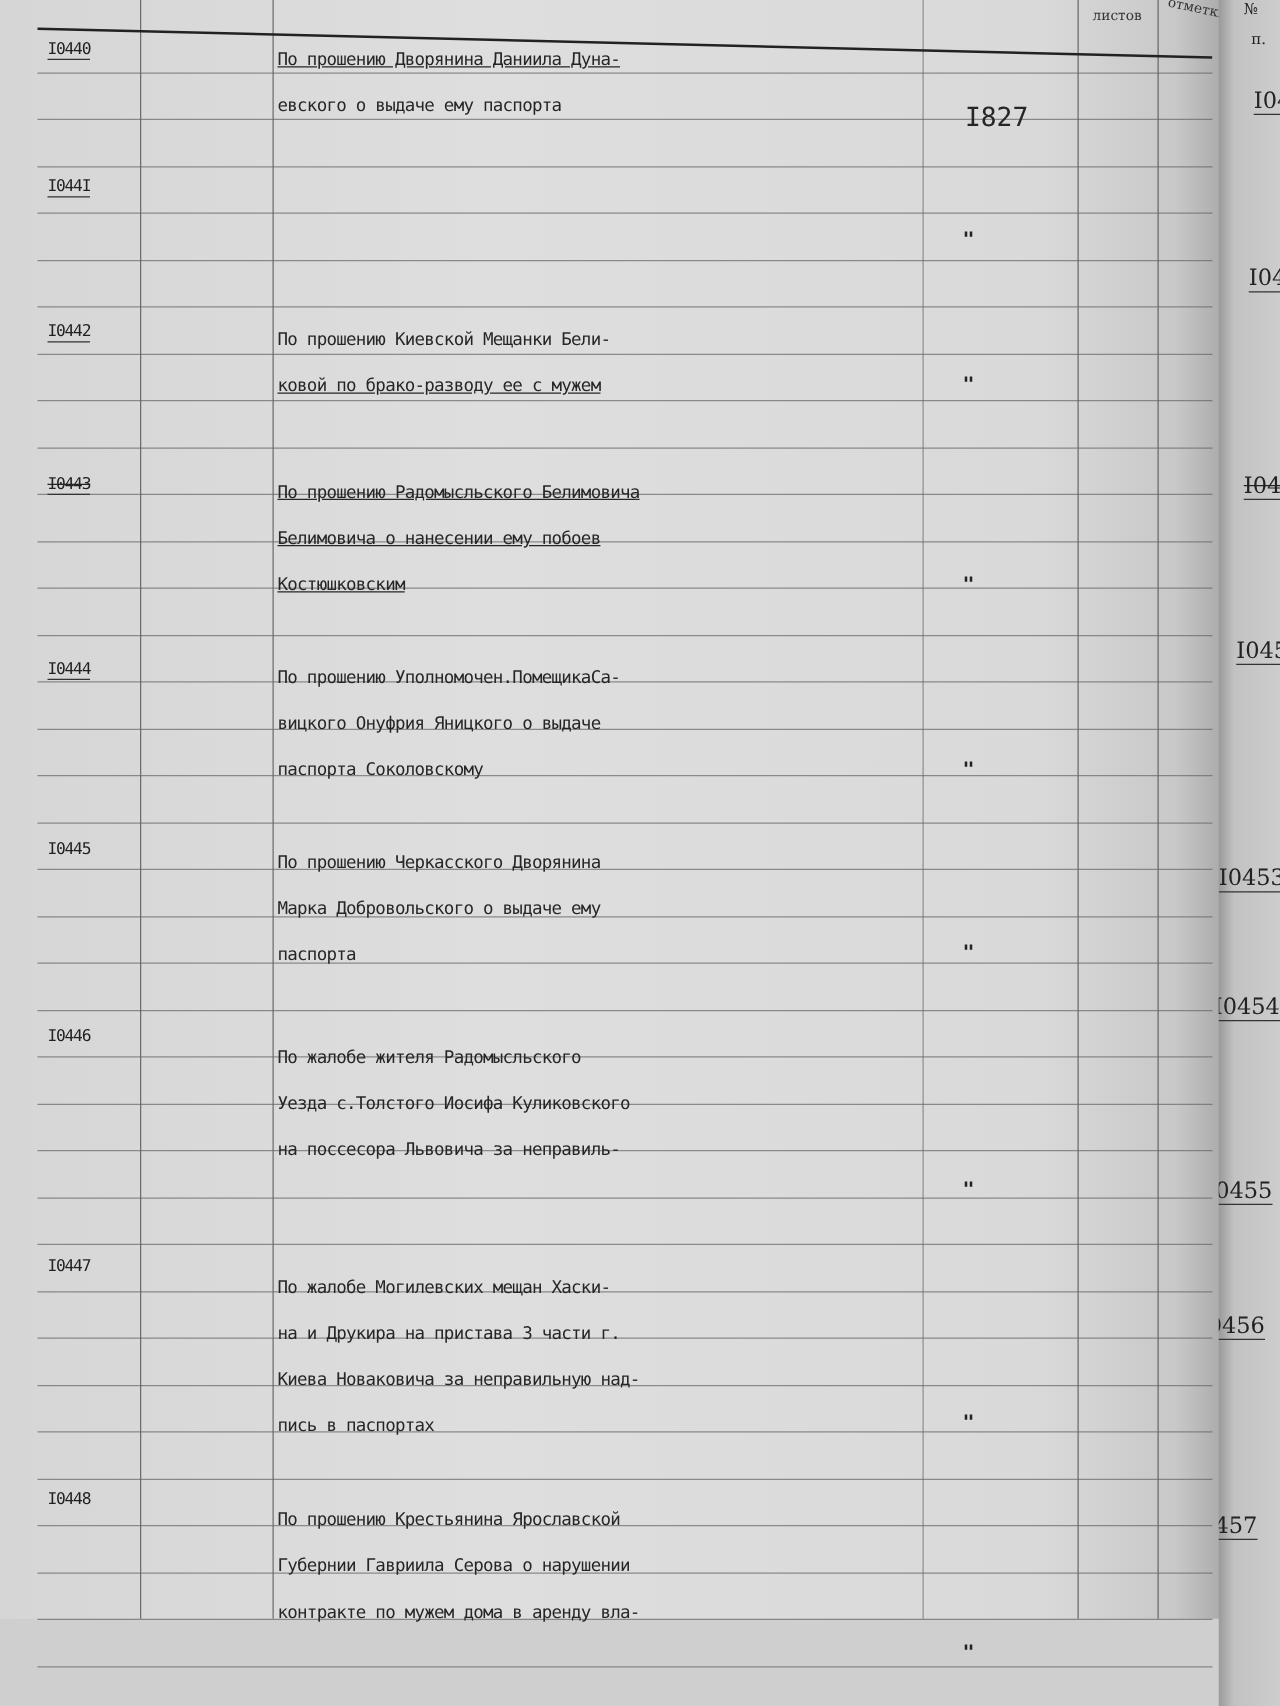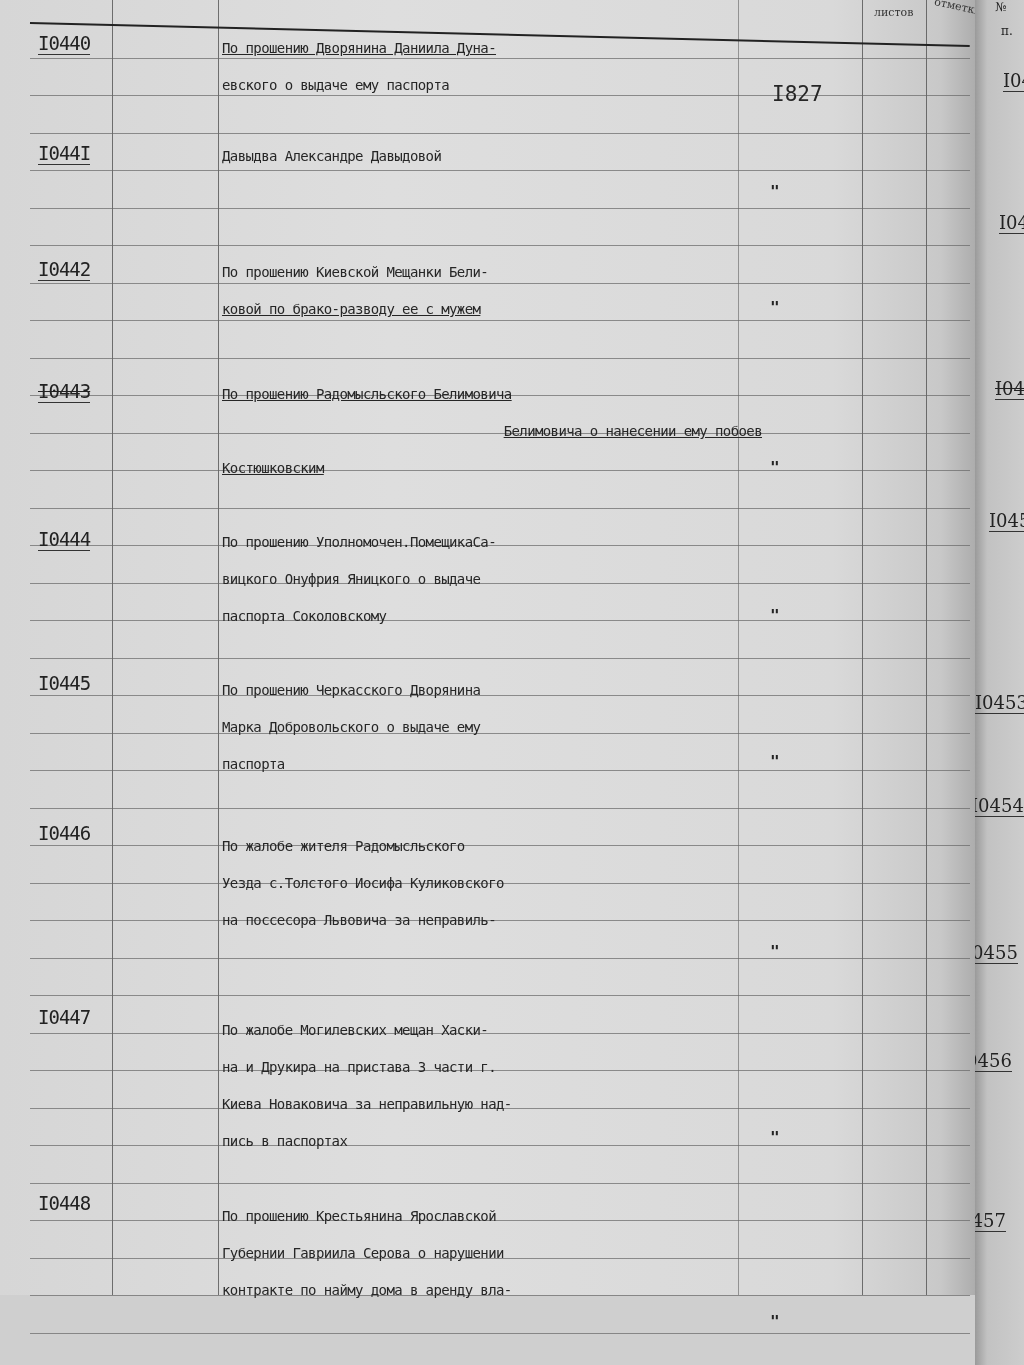--- a/index.html
+++ b/index.html
@@ -19,21 +19,21 @@
     overflow: hidden;
   }
   .vline { position: absolute; top: 0; bottom: 0; width: 1px; background: #4a4a4a; opacity: .75; }
   .hdr-rule { position: absolute; left: 30px; top: 22px; width: 940px; height: 2px; background: #222; transform: rotate(1.4deg); transform-origin: left; }
   .rule { position: absolute; left: 30px; width: 940px; height: 1px; background: #666; opacity: .7; }
   .col-head {
     position: absolute; font-family: "DejaVu Serif", serif; font-size: 11px; color: #333;
   }
   .entry { position: absolute; left: 0; width: 975px; }
   .num {
-    position: absolute; left: 38px; font-size: 19px; letter-spacing: -1px; color: #222;
+    position: absolute; left: 38px; font-size: 13px; letter-spacing: -1px; color: #222;
     border-bottom: 1px solid #333;
   }
   .num.struck { text-decoration: line-through; }
   .desc { position: absolute; left: 222px; width: 540px; }
   .line {
     height: 37px; line-height: 37px; font-size: 14px; letter-spacing: -0.6px;
     white-space: nowrap; color: #262626;
   }
   .year { position: absolute; left: 772px; font-size: 21px; color: #262626; }
   .ditto { position: absolute; left: 770px; font-size: 16px; font-weight: bold; color: #222; }
@@ -100,39 +100,38 @@
     <div class="desc">
       <div class="line" style="text-decoration:underline;">По прошению Дворянина Даниила Дуна-</div>
       <div class="line">евского о выдаче ему паспорта</div>
     </div>
     <div class="year" style="top:40px;margin-top:12px;">I827</div>
   </div>
 
   <div class="entry" style="top:138px;">
     <div class="num" style="top:4px;">I044I</div>
     <div class="desc">
-      <div class="line">Давыдва Александре Давыдовой</div>
     </div>
     <div class="ditto" style="top:44px;">"</div>
   </div>
 
   <div class="entry" style="top:254px;">
     <div class="num" style="top:4px;">I0442</div>
     <div class="desc">
       <div class="line">По прошению Киевской Мещанки Бели-</div>
       <div class="line" style="text-decoration:underline;">ковой по брако-разводу ее с мужем</div>
     </div>
     <div class="ditto" style="top:44px;">"</div>
   </div>
 
   <div class="entry" style="top:376px;">
     <div class="num struck" style="top:4px;">I0443</div>
     <div class="desc">
       <div class="line" style="text-decoration:underline;">По прошению Радомысльского Белимовича</div>
-      <div class="line" style="text-decoration:underline;text-align:right;">Белимовича о нанесении ему побоев</div>
+      <div class="line" style="text-decoration:underline;">Белимовича о нанесении ему побоев</div>
       <div class="line" style="text-decoration:underline;">Костюшковским</div>
     </div>
     <div class="ditto" style="top:82px;">"</div>
   </div>
 
   <div class="entry" style="top:524px;">
     <div class="num" style="top:4px;">I0444</div>
     <div class="desc">
       <div class="line">По прошению Уполномочен.ПомещикаСа-</div>
       <div class="line">вицкого Онуфрия Яницкого о выдаче</div>
@@ -170,21 +169,21 @@
       <div class="line">пись в паспортах</div>
     </div>
     <div class="ditto" style="top:116px;">"</div>
   </div>
 
   <div class="entry" style="top:1198px;">
     <div class="num" style="top:-6px; border-bottom:none;text-align:center;">I0448</div>
     <div class="desc">
       <div class="line">По прошению Крестьянина Ярославской</div>
       <div class="line">Губернии Гавриила Серова о нарушении</div>
-      <div class="line">контракте по найму дома в аренду вла-</div>
+      <div class="line">контракте по мужем дома в аренду вла-</div>
     </div>
     <div class="ditto" style="top:114px;">"</div>
   </div>
 </div>
 
 <div class="facing">
   <div class="fhead" style="left:20px; top:0px;">№</div>
   <div class="fhead" style="left:26px; top:24px;">п.</div>
   <div class="fnum" style="left:28px; top:70px;">I04</div>
   <div class="fnum" style="left:24px; top:212px;">I04</div>

